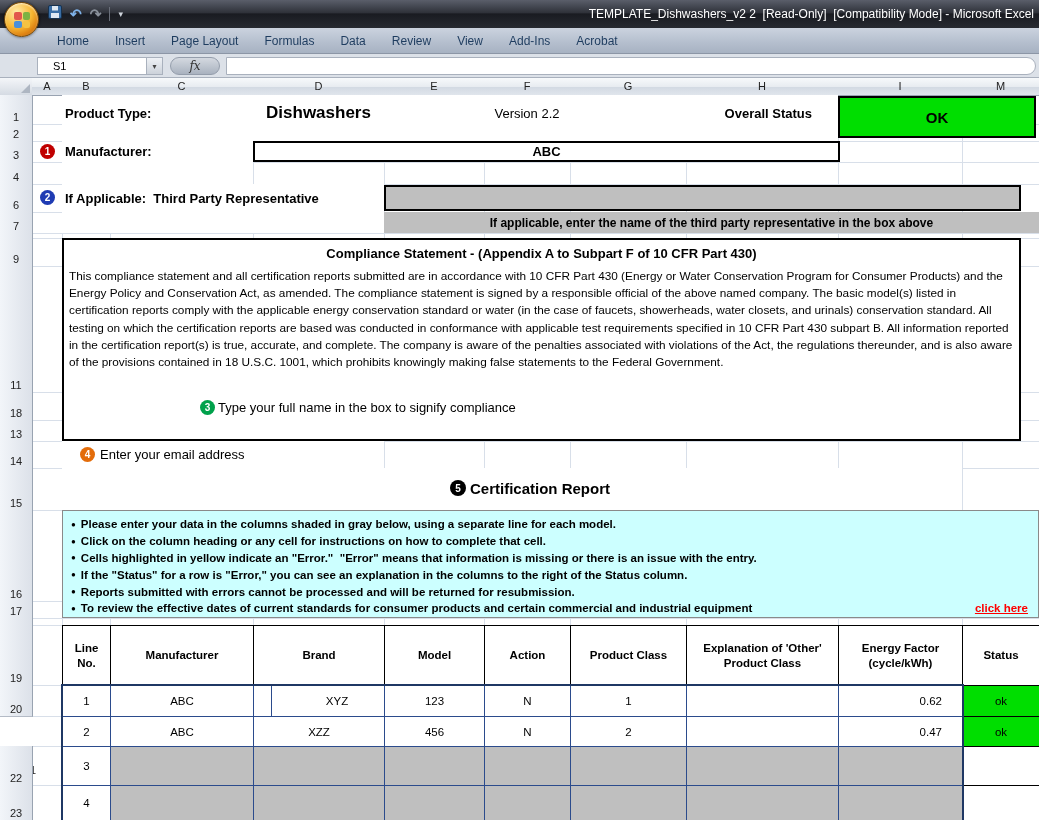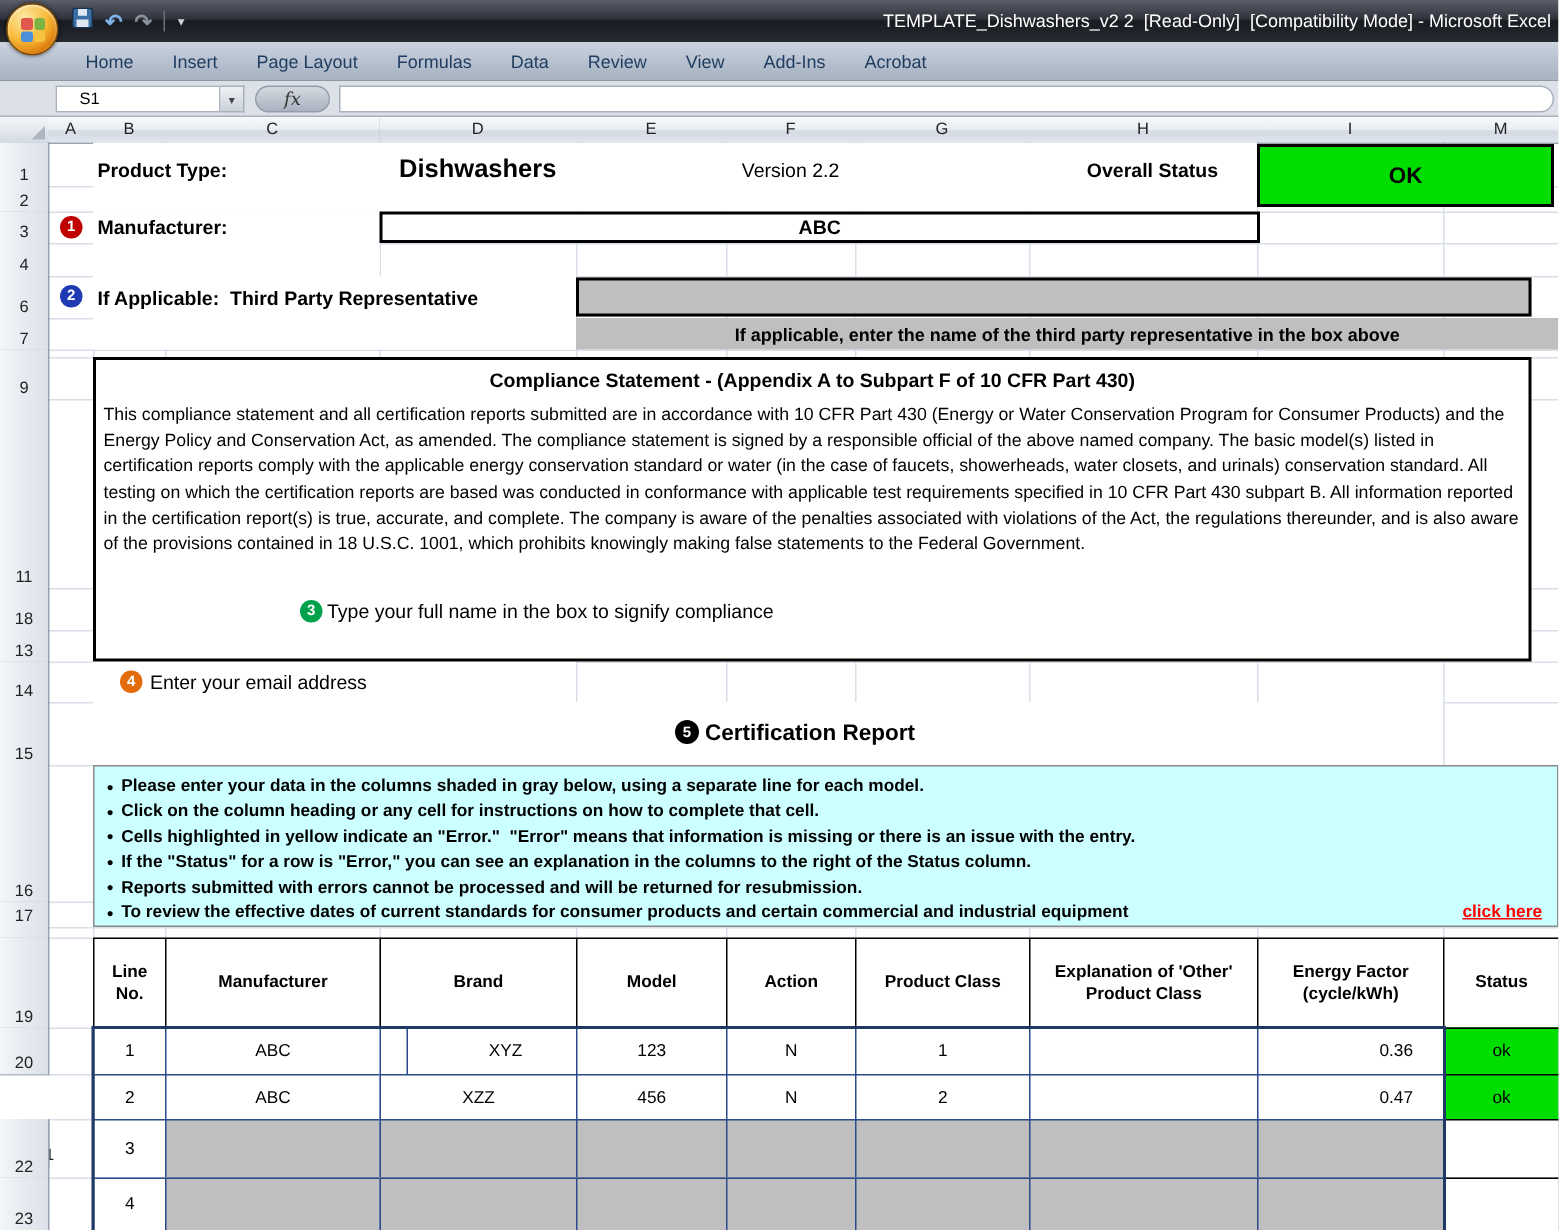--- a/index.html
+++ b/index.html
@@ -271,21 +271,21 @@
         <div class="th" style="left: 686px; top: 547px; width: 153px; height: 61px;">Explanation of 'Other' Product Class</div>
         <div class="th" style="left: 838px; top: 547px; width: 125px; height: 61px;">Energy Factor (cycle/kWh)</div>
         <div class="th" style="left: 962px; top: 547px; width: 78px; height: 61px;">Status</div>
         <div class="td" style="left: 62px; top: 607px; width: 49px; height: 32px;">1</div>
         <div class="td" style="left: 110px; top: 607px; width: 144px; height: 32px;">ABC</div>
         <div class="td" style="left: 253px; top: 607px; width: 132px; height: 32px; margin-left: 18px;">XYZ</div>
         <div class="td" style="left: 384px; top: 607px; width: 101px; height: 32px;">123</div>
         <div class="td" style="left: 484px; top: 607px; width: 87px; height: 32px;">N</div>
         <div class="td" style="left: 570px; top: 607px; width: 117px; height: 32px;">1</div>
         <div class="td" style="left: 686px; top: 607px; width: 153px; height: 32px;"></div>
-        <div class="td num" style="left: 838px; top: 607px; width: 125px; height: 32px;">0.36</div>
+        <div class="td num" style="left: 838px; top: 607px; width: 125px; height: 32px;">0.62</div>
         <div class="td st-ok" style="left: 962px; top: 607px; width: 78px; height: 32px;">ok</div>
         <div class="td" style="left: 62px; top: 638px; width: 49px; height: 31px;">2</div>
         <div class="td" style="left: 110px; top: 638px; width: 144px; height: 31px;">ABC</div>
         <div class="td" style="left: 253px; top: 638px; width: 132px; height: 31px;">XZZ</div>
         <div class="td" style="left: 384px; top: 638px; width: 101px; height: 31px;">456</div>
         <div class="td" style="left: 484px; top: 638px; width: 87px; height: 31px;">N</div>
         <div class="td" style="left: 570px; top: 638px; width: 117px; height: 31px;">2</div>
         <div class="td" style="left: 686px; top: 638px; width: 153px; height: 31px;"></div>
         <div class="td num" style="left: 838px; top: 638px; width: 125px; height: 31px;">0.47</div>
         <div class="td st-ok" style="left: 962px; top: 638px; width: 78px; height: 31px;">ok</div>

